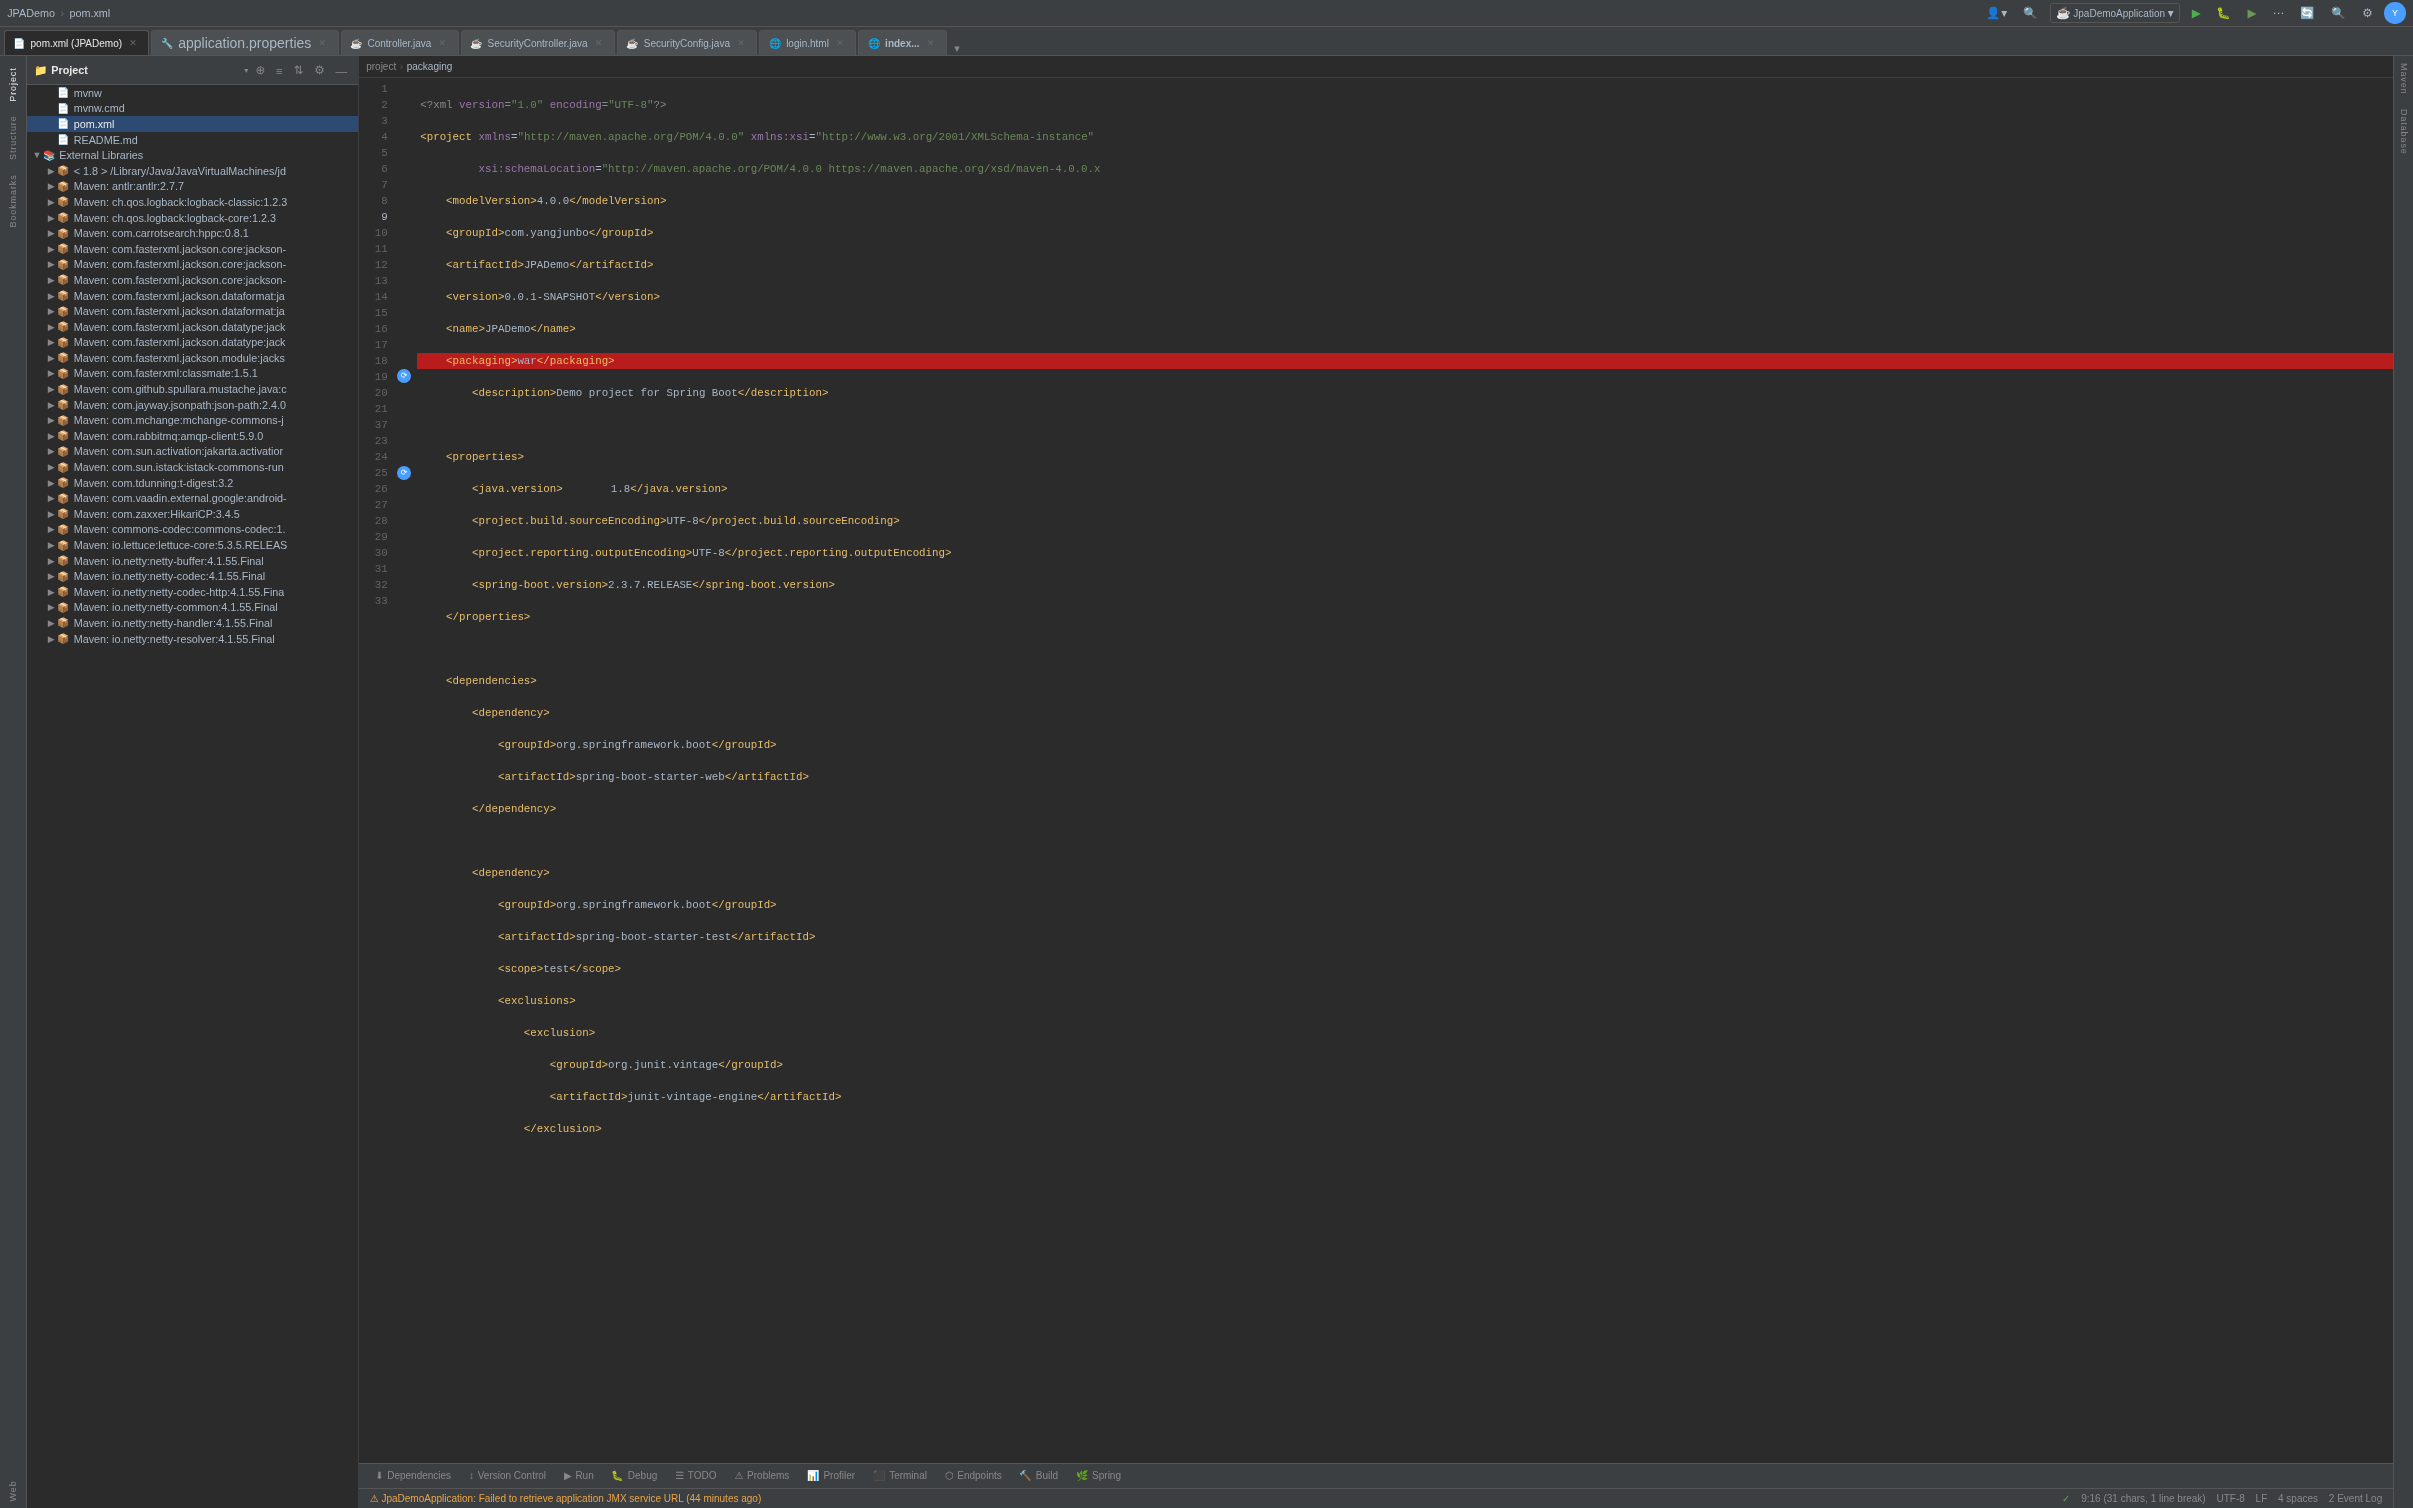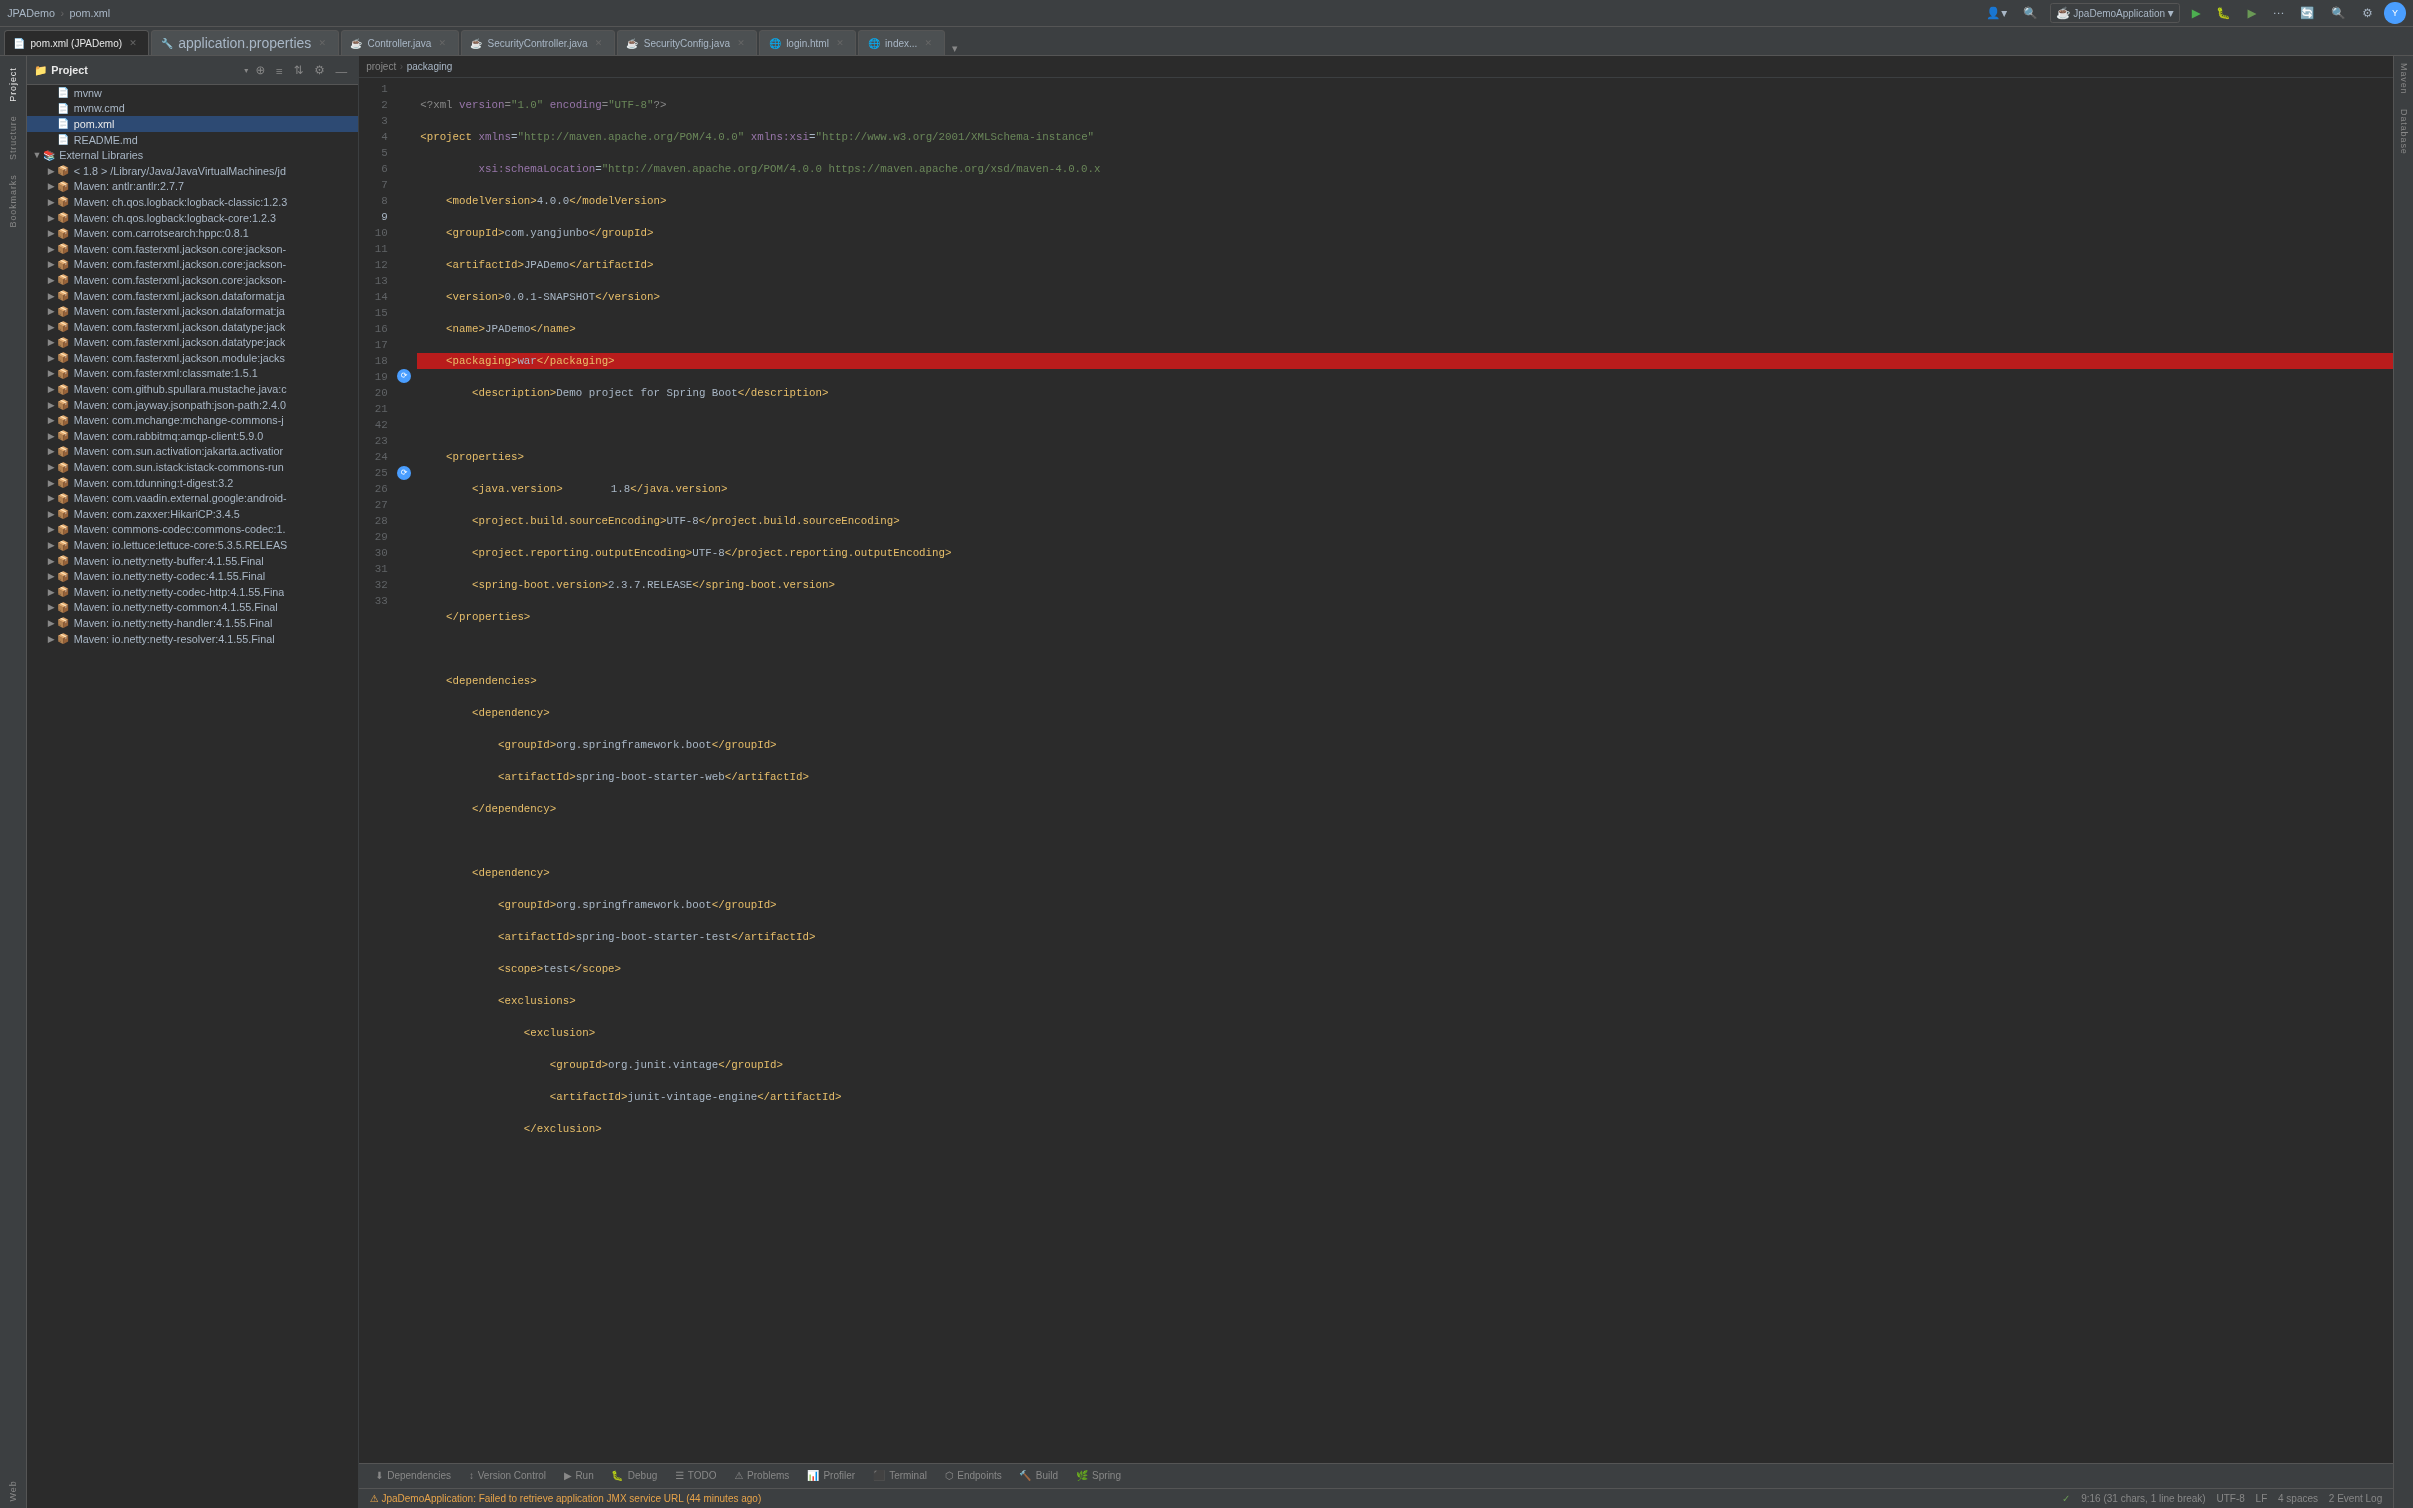--- a/index.html
+++ b/index.html
@@ -363,21 +363,21 @@
     <span style="font-size:10px;">SecurityConfig.java</span>
     <span class="tab-close">✕</span>
   </div>
   <div class="tab">
     <span style="color:#e8bf6a;">🌐</span>
     <span style="font-size:10px;">login.html</span>
     <span class="tab-close">✕</span>
   </div>
   <div class="tab">
     <span style="color:#e8bf6a;">🌐</span>
-    <span style="font-size:10px;">index...</span>
+    <span style="font-size:10px;font-weight:bold;">index...</span>
     <span class="tab-close">✕</span>
   </div>
   <div class="tab-more">▾</div>
 </div>
 
 <div id="main-layout">
 
   <div id="activity-bar">
     <div class="activity-label active">Project</div>
     <div class="activity-label">Structure</div>
@@ -604,21 +604,21 @@
           <div>12</div>
           <div>13</div>
           <div>14</div>
           <div>15</div>
         <div>16</div>
           <div>17</div>
           <div>18</div>
           <div>19</div>
           <div>20</div>
         <div>21</div>
-          <div>42</div>
+          <div>37</div>
           <div>23</div>
           <div>24</div>
           <div>25</div>
         <div>26</div>
           <div>27</div>
           <div>28</div>
           <div>29</div>
           <div>30</div>
         <div>31</div>
           <div>32</div>

